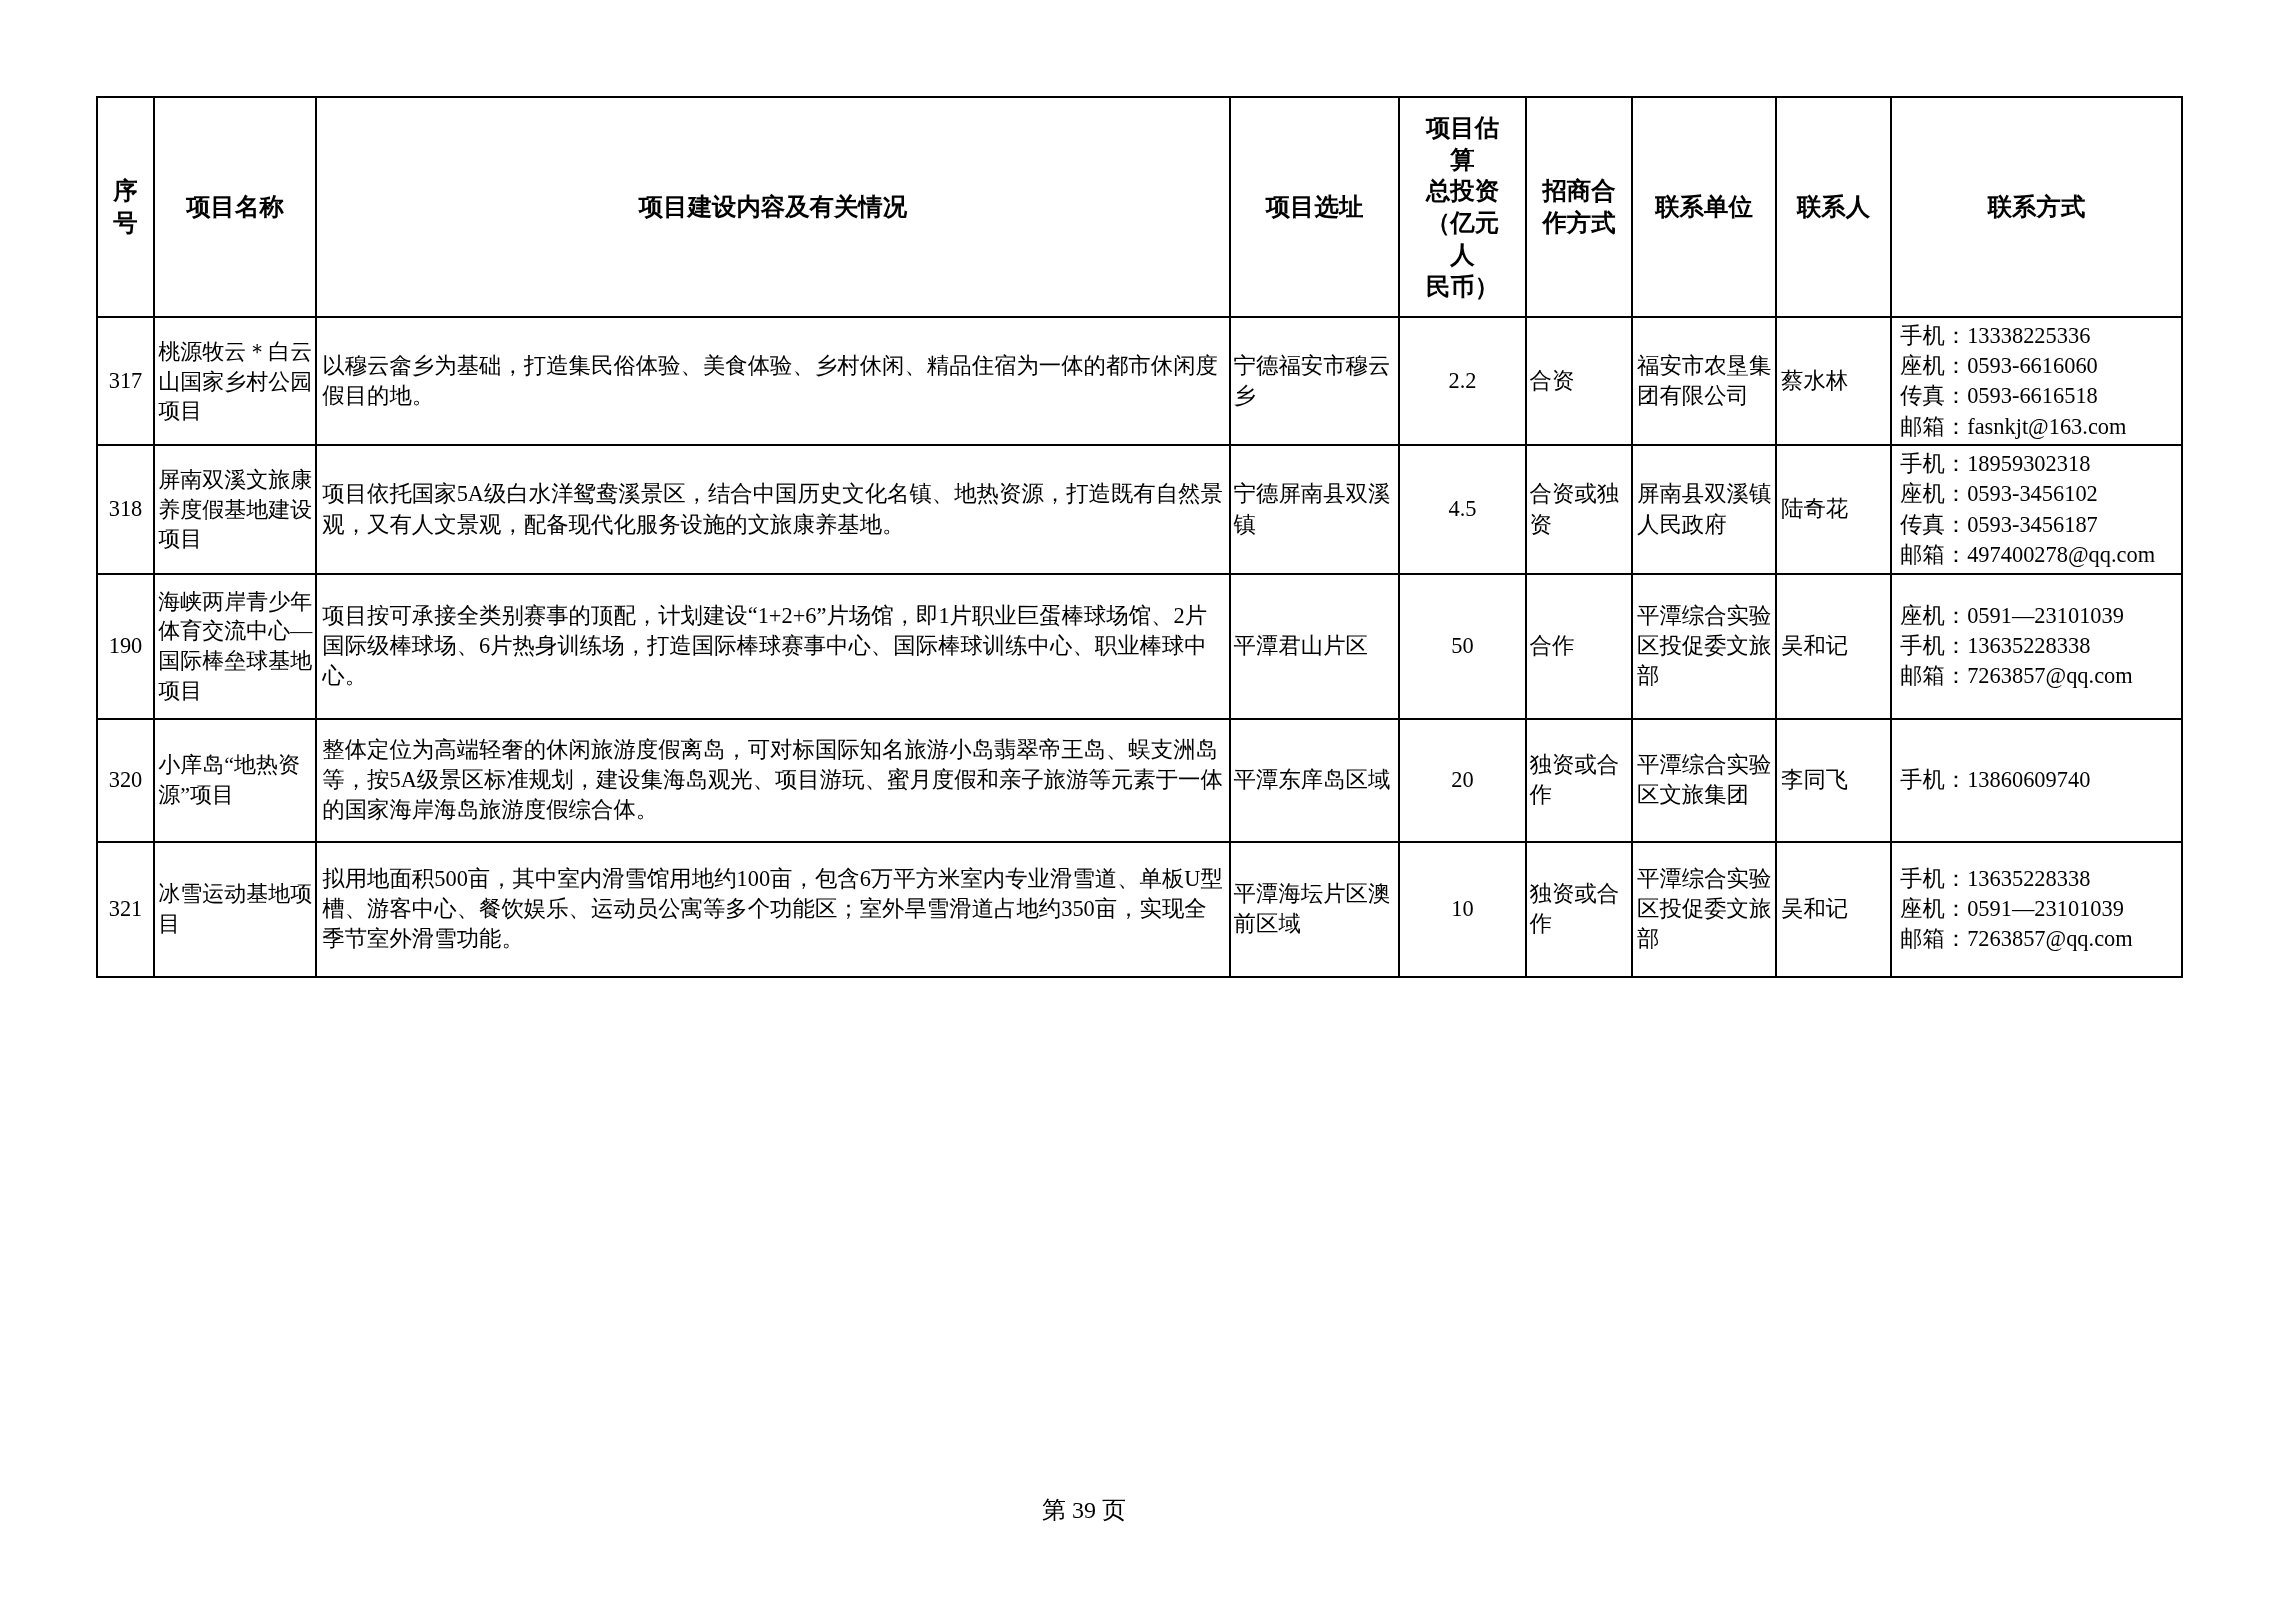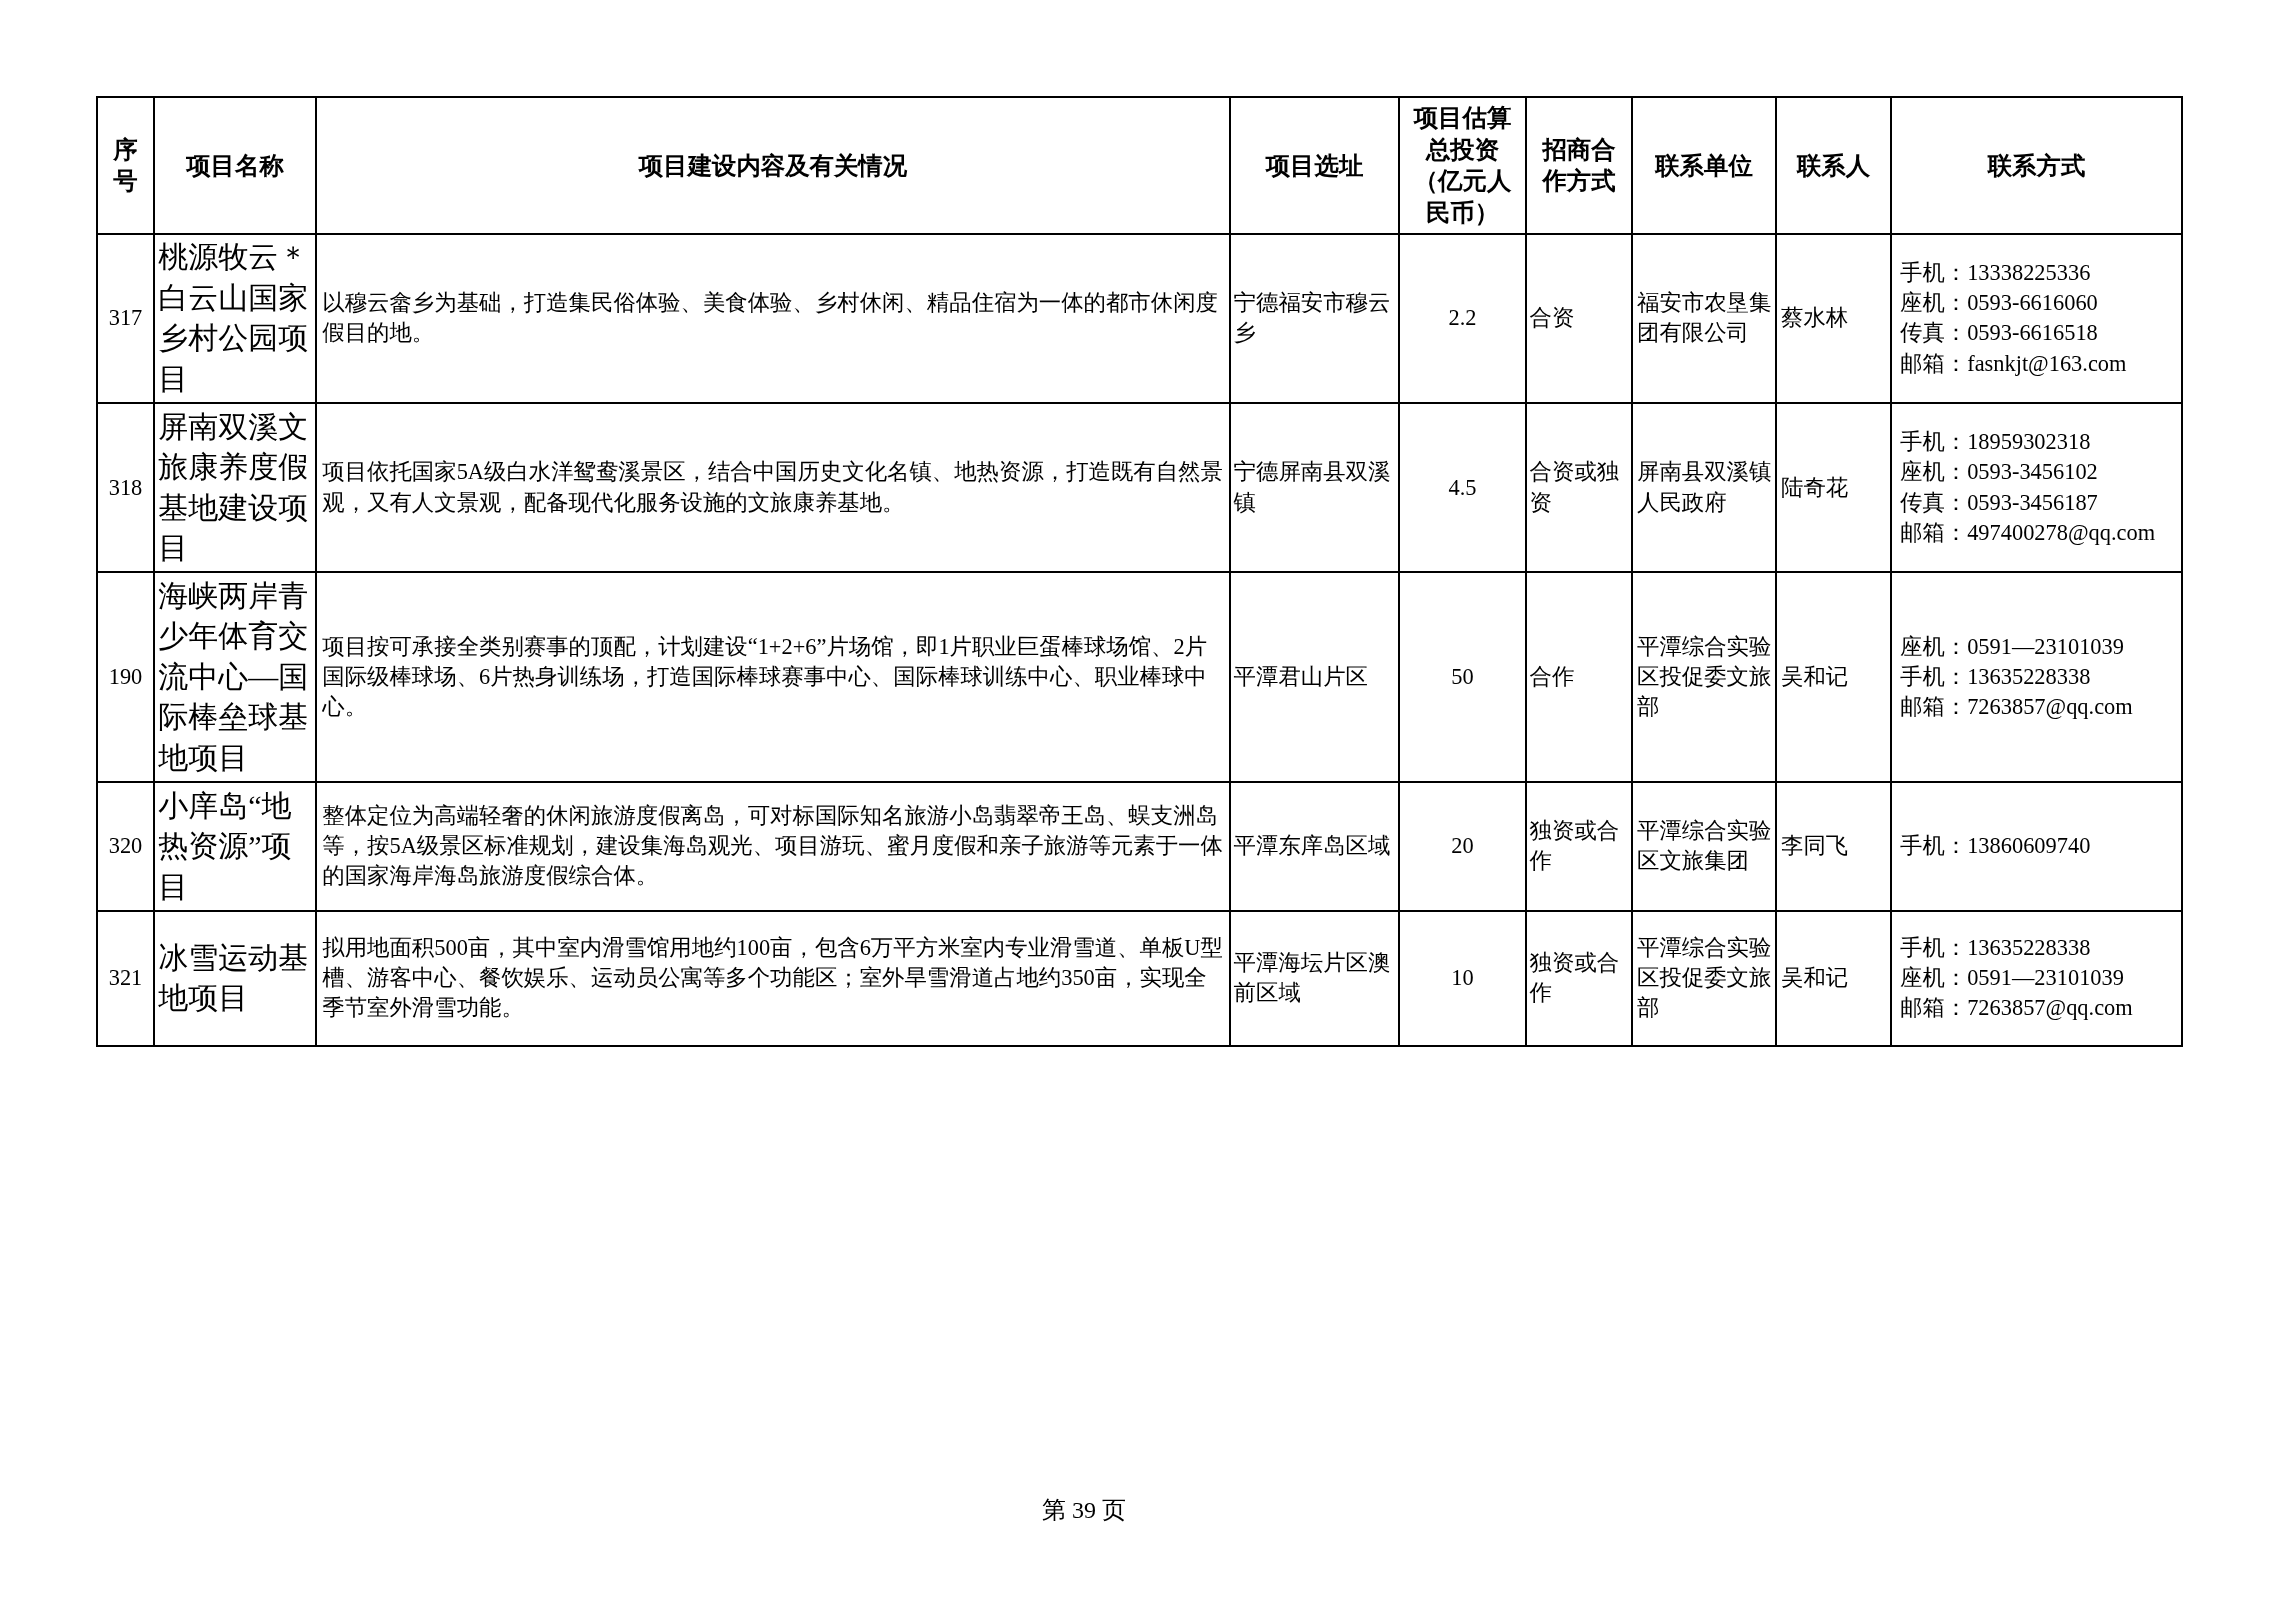--- a/index.html
+++ b/index.html
@@ -18,27 +18,27 @@
   th,td{
     border:2px solid #000;
     border-top-width:2.6px;border-bottom-width:2.6px;
     vertical-align:middle;
     box-sizing:border-box;
     overflow:hidden;
   }
   th{
     font-family:"Liberation Sans","DejaVu Sans",sans-serif;
     font-weight:700;font-size:24.4px;line-height:1.3;
-    text-align:center;padding:4px;
+    text-align:center;padding:14px;
   }
   td{
     font-size:22.4px;line-height:1.35;padding:2.6px 5.3px;text-align:left;
   }
   td.c-no{text-align:center;padding:2.6px 1.3px;}
-  td.c-name{font-size:30px;padding:2.6px 1.3px 2.6px 3.3px;}
+  td.c-name{font-size:22px;padding:2.6px 1.3px 2.6px 3.3px;}
   td.c-content{padding:2.6px 5.3px;}
   td.c-loc{padding:2.6px 2.6px;border-radius:6px;}
   td.c-inv{text-align:center;padding:2.6px 1.3px;}
   td.c-coop{padding:2.6px 2.6px;}
   td.c-unit{padding:2.6px 1.3px 2.6px 4px;font-family:Liberation Serif, serif;}
   td.c-person{padding:2.6px 1.3px 2.6px 4px;}
   td.c-contact{white-space:pre-line;padding:2.6px 4px 2.6px 8px;margin-left:47px;}
   th.h-multiline{white-space:pre-line;}
 
   tr.r-head{height:129px;}

